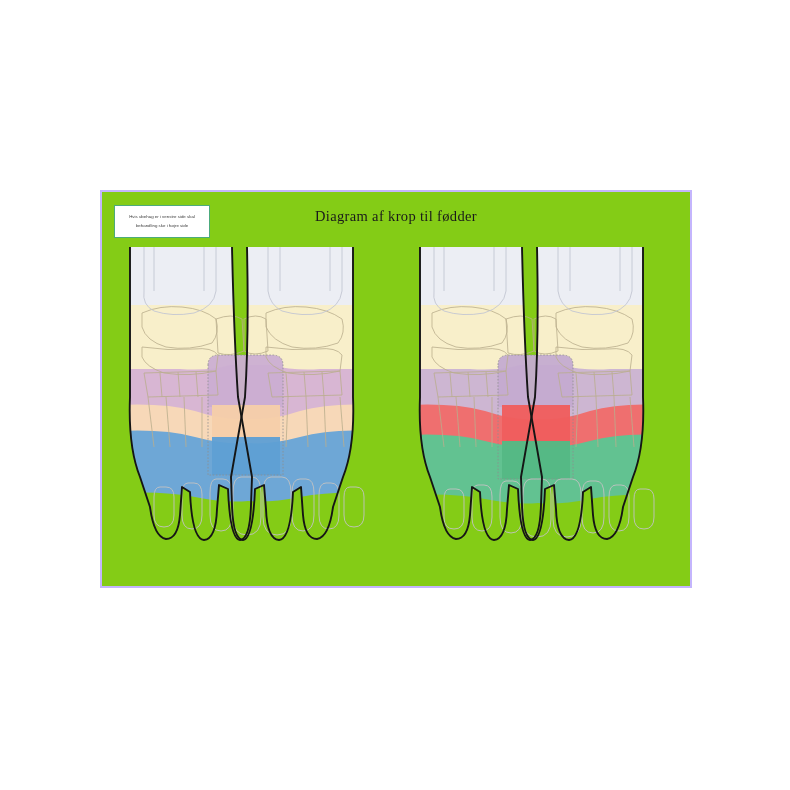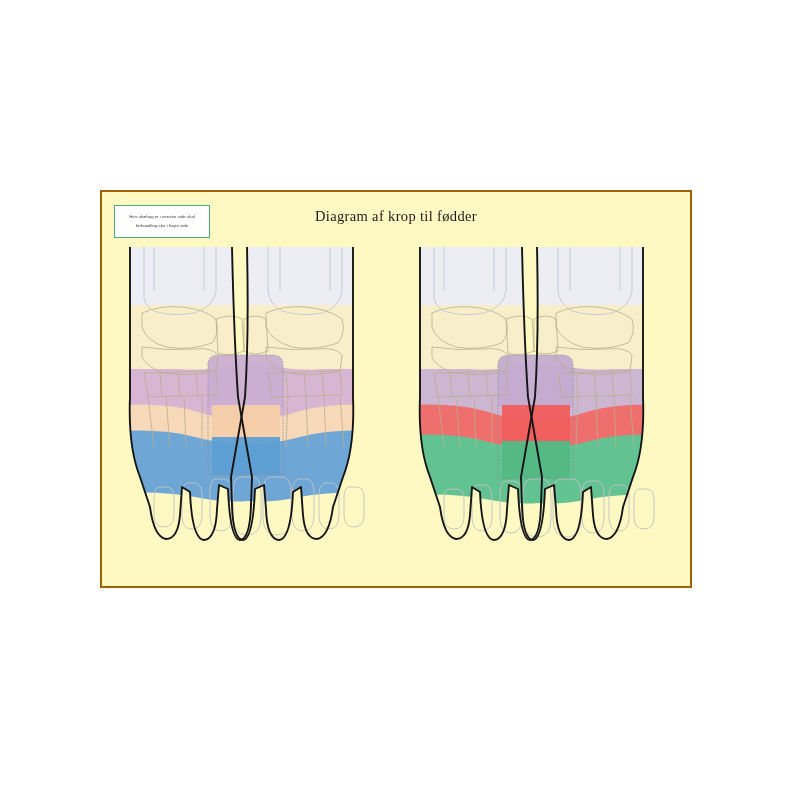--- a/index.html
+++ b/index.html
@@ -1,21 +1,21 @@
 <!DOCTYPE html>
 <html><head>
 <meta charset="utf-8">
 <style>
   html,body{margin:0;padding:0;background:#ffffff;}
   body{width:790px;height:790px;overflow:hidden;font-family:"Liberation Sans",sans-serif;}
   #stage{position:relative;width:790px;height:790px;background:#ffffff;}
 
   .frame{
     position:absolute;left:100px;top:190px;width:592px;height:398px;
-    border:2px solid #a16207;background:#fef9c3;box-sizing:border-box;
+    border:2px solid #c4b5fd;background:#84cc16;box-sizing:border-box;
   }
 
   .note-box{
     position:absolute;left:12px;top:13px;width:96px;height:33px;
     border:1.4px solid #4cab7c;background:#ffffff;box-sizing:border-box;
     display:flex;align-items:center;justify-content:center;
   }
   .note-text{
     font-size:4.4px;line-height:1.85;color:#3a3a3a;text-align:center;
     font-family:"Liberation Sans",sans-serif;padding:0 3px;

